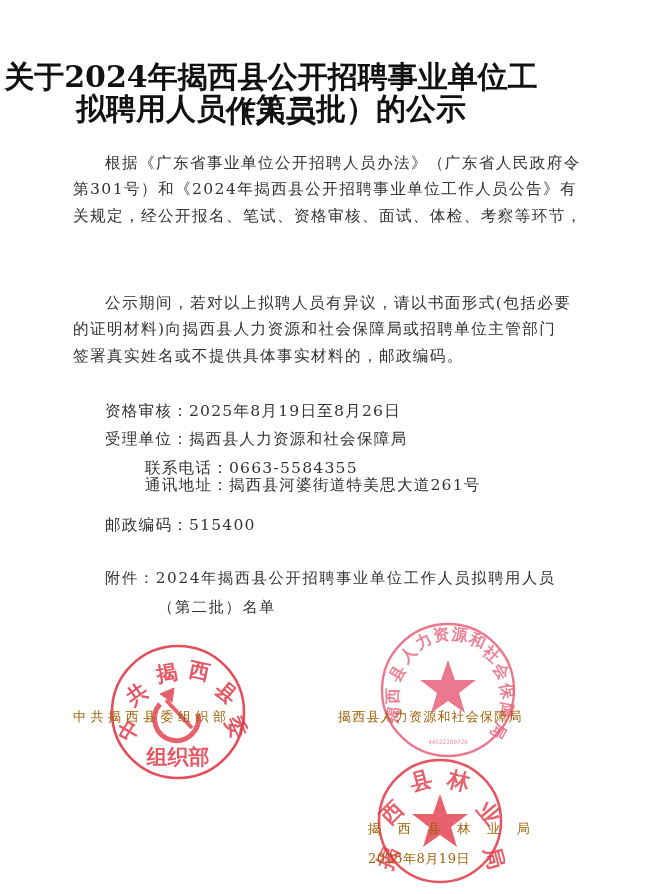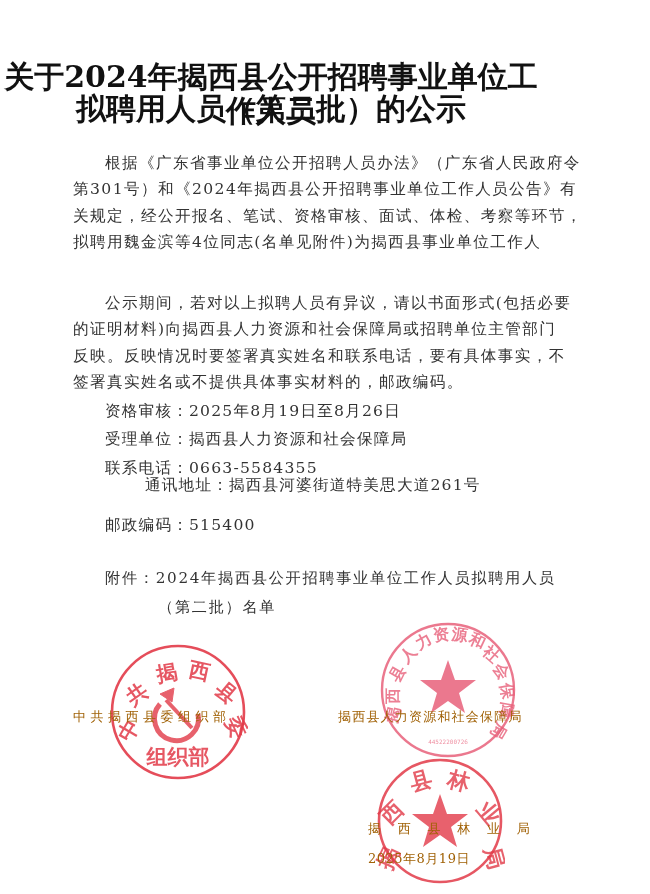--- a/index.html
+++ b/index.html
@@ -28,33 +28,31 @@
 </head>
 <body>
 
 <div class="title l1">关于2024年揭西县公开招聘事业单位工作人员</div>
 <div class="title l2">拟聘用人员（第二批）的公示</div>
 
 <div class="para" style="top:150px;">
   <span class="line indent">根据《广东省事业单位公开招聘人员办法》（广东省人民政府令</span>
   <span class="line">第301号）和《2024年揭西县公开招聘事业单位工作人员公告》有</span>
   <span class="line">关规定，经公开报名、笔试、资格审核、面试、体检、考察等环节，</span>
-  <span class="line">拟聘用魏金滨等4位同志(名单见附件)为揭西县事业单位工作人</span>
 </div>
 
 <div class="para" style="top:290px;">
   <span class="line indent">公示期间，若对以上拟聘人员有异议，请以书面形式(包括必要</span>
   <span class="line">的证明材料)向揭西县人力资源和社会保障局或招聘单位主管部门</span>
-  <span class="line">反映。反映情况时要签署真实姓名和联系电话，要有具体事实，不</span>
   <span class="line">签署真实姓名或不提供具体事实材料的，邮政编码。</span>
 </div>
 
 <div class="kv" style="top:398px;">资格审核：2025年8月19日至8月26日</div>
 <div class="kv" style="top:426px;">受理单位：揭西县人力资源和社会保障局</div>
-<div class="kv" style="top:455px;">联系电话：0663-5584355</div>
+<div class="kv" style="top:455px;margin-left:40px;">联系电话：0663-5584355</div>
 <div class="kv" style="top:472px;margin-left:40px;">通讯地址：揭西县河婆街道特美思大道261号</div>
 <div class="kv" style="top:512px;">邮政编码：515400</div>
 
 <div class="att" style="left:105px; top:568px;">附件：2024年揭西县公开招聘事业单位工作人员拟聘用人员</div>
 <div class="att" style="left:158px; top:597px;">（第二批）名单</div>
 
 <svg class="stamp" style="left:108px; top:642px;" width="140" height="140" viewBox="0 0 140 140">
   <circle cx="70" cy="70" r="66" fill="none" stroke="#e23a48" stroke-width="2.6" opacity="0.9"></circle>
   <g fill="#e23a48" font-family="DejaVu Sans, sans-serif" font-size="21" font-weight="bold" opacity="0.85" text-anchor="middle">
     <text x="27" y="92" transform="rotate(-60 27 92)">中</text>

